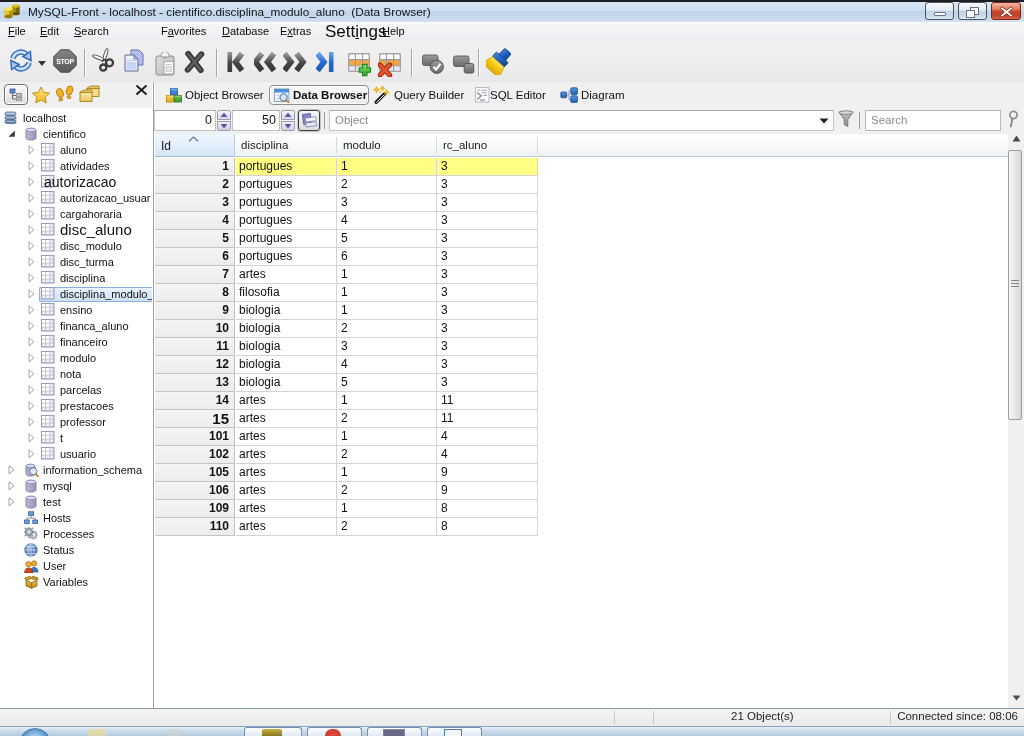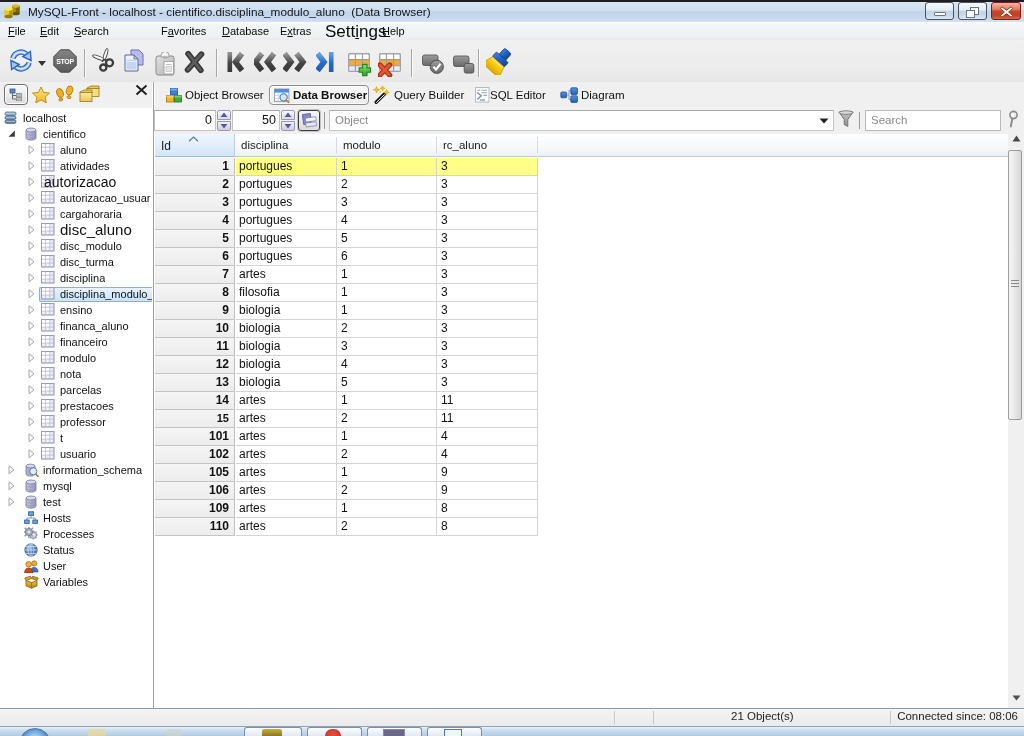--- a/index.html
+++ b/index.html
@@ -789,21 +789,21 @@
 <div class="abs txt" style="left:155px;top:374px;width:80px;height:18px;background:linear-gradient(#f5f5f5,#ececec);border-right:1px solid #c0c0c0;border-bottom:1px solid #c4c4c4;font-size:12px;font-weight:bold;color:#111;text-align:right;line-height:17px;padding-right:5px;">13</div>
 <div class="abs" style="left:236px;top:374px;width:302px;height:18px;background:#fff;border-bottom:1px solid #d4d4d4;"></div>
 <div class="abs txt" style="left:239px;top:374px;height:18px;line-height:17px;font-size:12px;color:#111;">biologia</div>
 <div class="abs txt" style="left:341px;top:374px;height:18px;line-height:17px;font-size:12px;color:#111;">5</div>
 <div class="abs txt" style="left:441px;top:374px;height:18px;line-height:17px;font-size:12px;color:#111;">3</div>
 <div class="abs txt" style="left:155px;top:392px;width:80px;height:18px;background:linear-gradient(#f5f5f5,#ececec);border-right:1px solid #c0c0c0;border-bottom:1px solid #c4c4c4;font-size:12px;font-weight:bold;color:#111;text-align:right;line-height:17px;padding-right:5px;">14</div>
 <div class="abs" style="left:236px;top:392px;width:302px;height:18px;background:#fff;border-bottom:1px solid #d4d4d4;"></div>
 <div class="abs txt" style="left:239px;top:392px;height:18px;line-height:17px;font-size:12px;color:#111;">artes</div>
 <div class="abs txt" style="left:341px;top:392px;height:18px;line-height:17px;font-size:12px;color:#111;">1</div>
 <div class="abs txt" style="left:441px;top:392px;height:18px;line-height:17px;font-size:12px;color:#111;">11</div>
-<div class="abs txt" style="left:155px;top:410px;width:80px;height:18px;background:linear-gradient(#f5f5f5,#ececec);border-right:1px solid #c0c0c0;border-bottom:1px solid #c4c4c4;font-size:11px;font-weight:bold;color:#111;text-align:right;line-height:17px;padding-right:5px;">15</div>
+<div class="abs txt" style="left:155px;top:410px;width:80px;height:18px;background:linear-gradient(#f5f5f5,#ececec);border-right:1px solid #c0c0c0;border-bottom:1px solid #c4c4c4;font-size:15px;font-weight:bold;color:#111;text-align:right;line-height:17px;padding-right:5px;">15</div>
 <div class="abs" style="left:236px;top:410px;width:302px;height:18px;background:#fff;border-bottom:1px solid #d4d4d4;"></div>
 <div class="abs txt" style="left:239px;top:410px;height:18px;line-height:17px;font-size:12px;color:#111;">artes</div>
 <div class="abs txt" style="left:341px;top:410px;height:18px;line-height:17px;font-size:12px;color:#111;">2</div>
 <div class="abs txt" style="left:441px;top:410px;height:18px;line-height:17px;font-size:12px;color:#111;">11</div>
 <div class="abs txt" style="left:155px;top:428px;width:80px;height:18px;background:linear-gradient(#f5f5f5,#ececec);border-right:1px solid #c0c0c0;border-bottom:1px solid #c4c4c4;font-size:12px;font-weight:bold;color:#111;text-align:right;line-height:17px;padding-right:5px;">101</div>
 <div class="abs" style="left:236px;top:428px;width:302px;height:18px;background:#fff;border-bottom:1px solid #d4d4d4;"></div>
 <div class="abs txt" style="left:239px;top:428px;height:18px;line-height:17px;font-size:12px;color:#111;">artes</div>
 <div class="abs txt" style="left:341px;top:428px;height:18px;line-height:17px;font-size:12px;color:#111;">1</div>
 <div class="abs txt" style="left:441px;top:428px;height:18px;line-height:17px;font-size:12px;color:#111;">4</div>
 <div class="abs txt" style="left:155px;top:446px;width:80px;height:18px;background:linear-gradient(#f5f5f5,#ececec);border-right:1px solid #c0c0c0;border-bottom:1px solid #c4c4c4;font-size:12px;font-weight:bold;color:#111;text-align:right;line-height:17px;padding-right:5px;">102</div>

